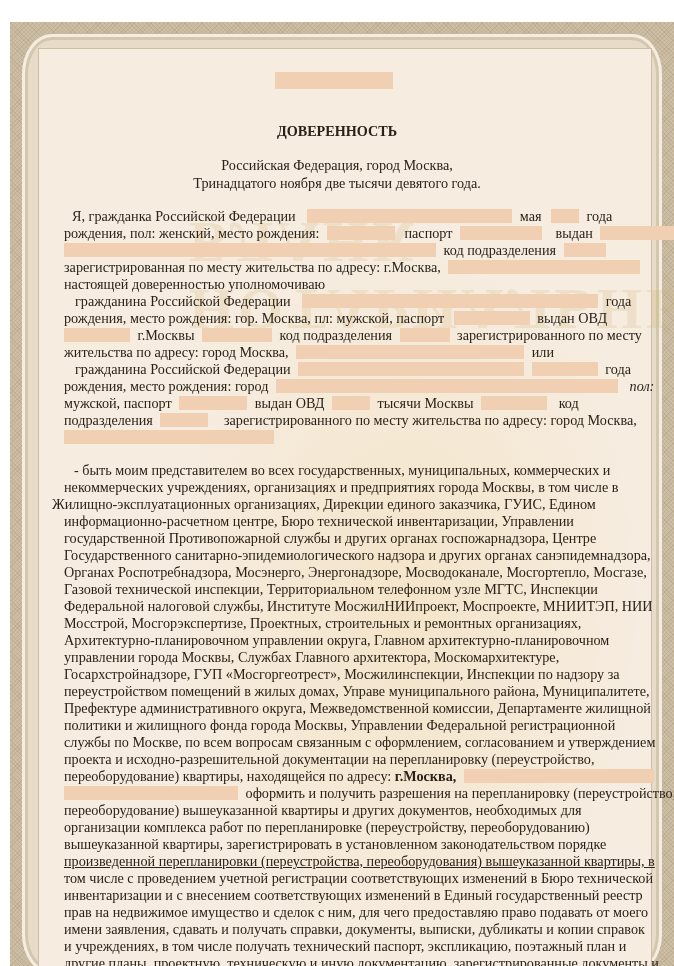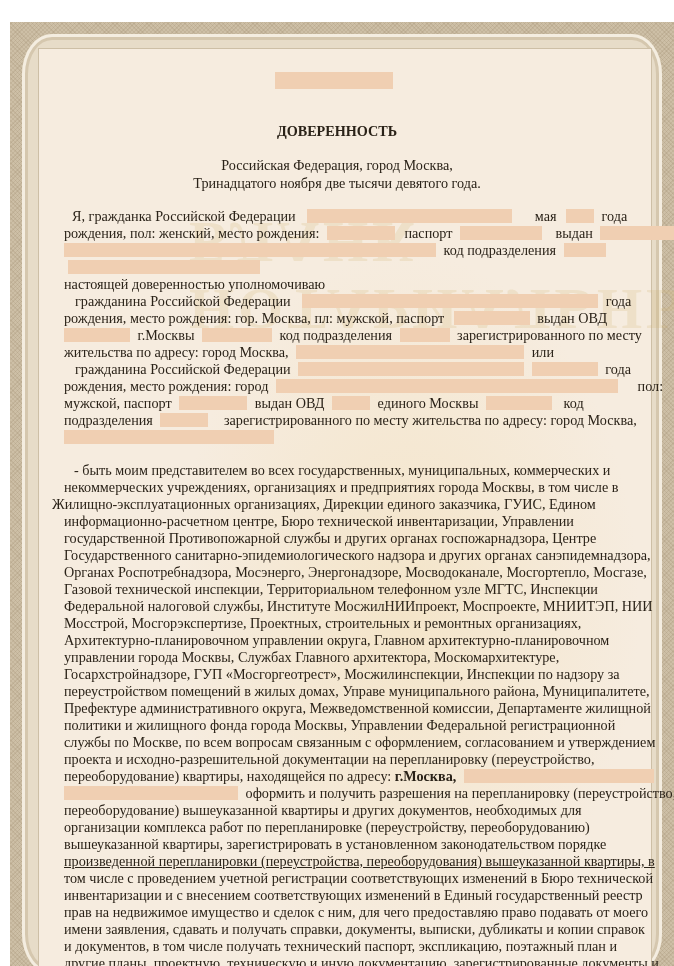--- a/index.html
+++ b/index.html
@@ -59,38 +59,39 @@
 
   <div class="redact" style="position:absolute;left:275px;top:72px;width:118px;height:17px;"></div>
 
   <div class="center title" style="top:123px;width:674px;">ДОВЕРЕННОСТЬ</div>
   <div class="center" style="top:157px;width:674px;">Российская Федерация, город Москва,</div>
   <div class="center" style="top:175px;width:674px;">Тринадцатого ноября две тысячи девятого года.</div>
 
   <div class="line" style="top:208px;left:72px;">
     <span>Я, гражданка Российской Федерации</span>
     <span class="redact" style="width:205px;margin-left:8px;"></span>
-    <span style="margin-left:19px;">мая</span>
+    <span style="margin-left:4px;">мая</span>
     <span class="redact" style="width:28px;margin-left:6px;"></span>
     <span style="margin-left:4px;">года</span>
   </div>
   <div class="line" style="top:225px;left:64px;">
     <span>рождения, пол: женский, место рождения:</span>
     <span class="redact" style="width:68px;margin-left:4px;"></span>
     <span style="margin-left:6px;">паспорт</span>
     <span class="redact" style="width:82px;margin-left:4px;"></span>
     <span style="margin-left:10px;">выдан</span>
     <span class="redact" style="width:76px;margin-left:4px;"></span>
   </div>
   <div class="line" style="top:242px;left:64px;">
     <span class="redact" style="width:372px;"></span>
     <span style="margin-left:4px;">код подразделения</span>
     <span class="redact" style="width:42px;margin-left:4px;"></span>
   </div>
   <div class="line" style="top:259px;left:64px;">
+    <span>зарегистрированная по месту жительства по адресу: г.Москва,</span>
     <span class="redact" style="width:192px;margin-left:4px;"></span>
   </div>
   <div class="line" style="top:276px;left:64px;">
     <span>настоящей доверенностью уполномочиваю</span>
   </div>
 
   <div class="line" style="top:293px;left:75px;">
     <span>гражданина Российской Федерации</span>
     <span class="redact" style="width:296px;margin-left:8px;"></span>
     <span style="margin-left:4px;">года</span>
@@ -116,28 +117,28 @@
 
   <div class="line" style="top:361px;left:75px;">
     <span>гражданина Российской Федерации</span>
     <span class="redact" style="width:226px;margin-left:4px;"></span>
     <span class="redact" style="width:66px;margin-left:4px;"></span>
     <span style="margin-left:4px;">года</span>
   </div>
   <div class="line" style="top:378px;left:64px;">
     <span>рождения, место рождения: город</span>
     <span class="redact" style="width:342px;margin-left:4px;"></span>
-    <span style="margin-left:16px;">пол:</span>
+    <span style="margin-left:8px;font-style:italic;">пол:</span>
   </div>
   <div class="line" style="top:395px;left:64px;">
     <span>мужской, паспорт</span>
     <span class="redact" style="width:68px;margin-left:4px;"></span>
     <span style="margin-left:4px;">выдан ОВД</span>
     <span class="redact" style="width:38px;margin-left:4px;"></span>
-    <span style="margin-left:4px;">единого Москвы</span>
+    <span style="margin-left:4px;">тысячи Москвы</span>
     <span class="redact" style="width:66px;margin-left:4px;"></span>
     <span style="margin-left:8px;">код</span>
   </div>
   <div class="line" style="top:412px;left:64px;">
     <span>подразделения</span>
     <span class="redact" style="width:48px;margin-left:4px;"></span>
     <span style="margin-left:12px;">зарегистрированного по месту жительства по адресу: город Москва,</span>
   </div>
   <div class="line" style="top:429px;left:64px;">
     <span class="redact" style="width:210px;"></span>
@@ -173,15 +174,15 @@
   </div>
 
   <div class="line" style="top:802px;left:64px;">переоборудование) вышеуказанной квартиры и других документов, необходимых для</div>
   <div class="line" style="top:819px;left:64px;">организации комплекса работ по перепланировке (переустройству, переоборудованию)</div>
   <div class="line" style="top:836px;left:64px;">вышеуказанной квартиры, зарегистрировать в установленном законодательством порядке</div>
   <div class="line" style="top:853px;left:64px;text-decoration:underline;">произведенной перепланировки (переустройства, переоборудования) вышеуказанной квартиры, в</div>
   <div class="line" style="top:870px;left:64px;">том числе с проведением учетной регистрации соответствующих изменений в Бюро технической</div>
   <div class="line" style="top:887px;left:64px;">инвентаризации и с внесением соответствующих изменений в Единый государственный реестр</div>
   <div class="line" style="top:904px;left:64px;">прав на недвижимое имущество и сделок с ним, для чего предоставляю право подавать от моего</div>
   <div class="line" style="top:921px;left:64px;">имени заявления, сдавать и получать справки, документы, выписки, дубликаты и копии справок</div>
-  <div class="line" style="top:938px;left:64px;">и документов, в том числе получать технический паспорт, экспликацию, поэтажный план и</div>
+  <div class="line" style="top:938px;left:64px;">и учреждениях, в том числе получать технический паспорт, экспликацию, поэтажный план и</div>
   <div class="line" style="top:955px;left:64px;">другие планы, проектную, техническую и иную документацию, зарегистрированные документы и</div>
 </div>
 
 </body></html>

